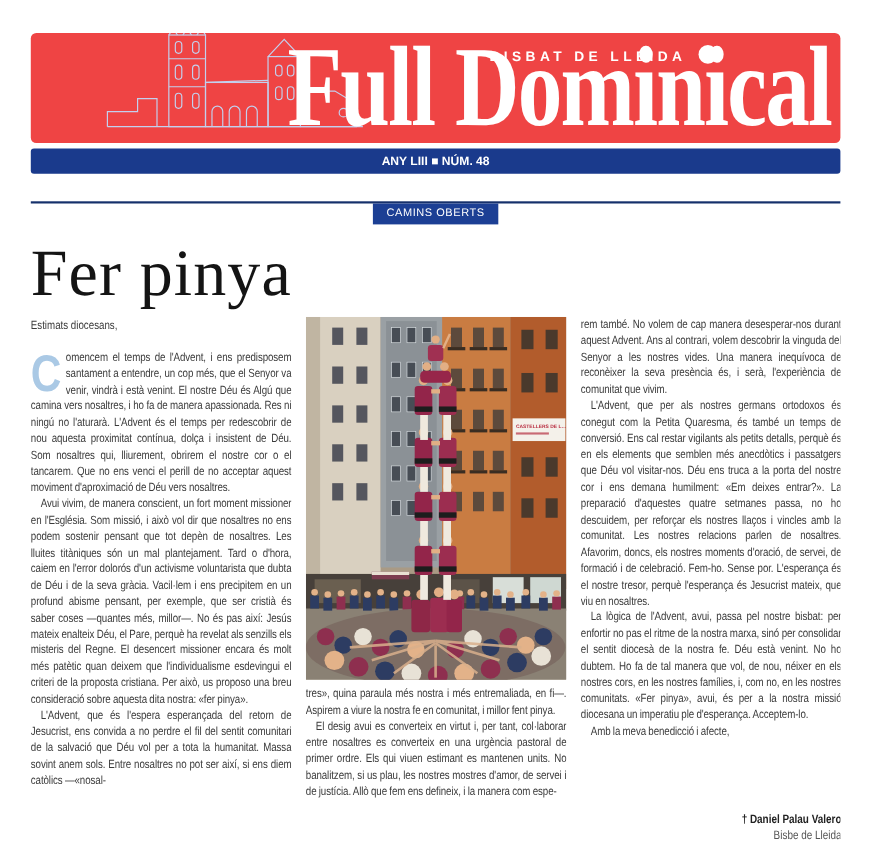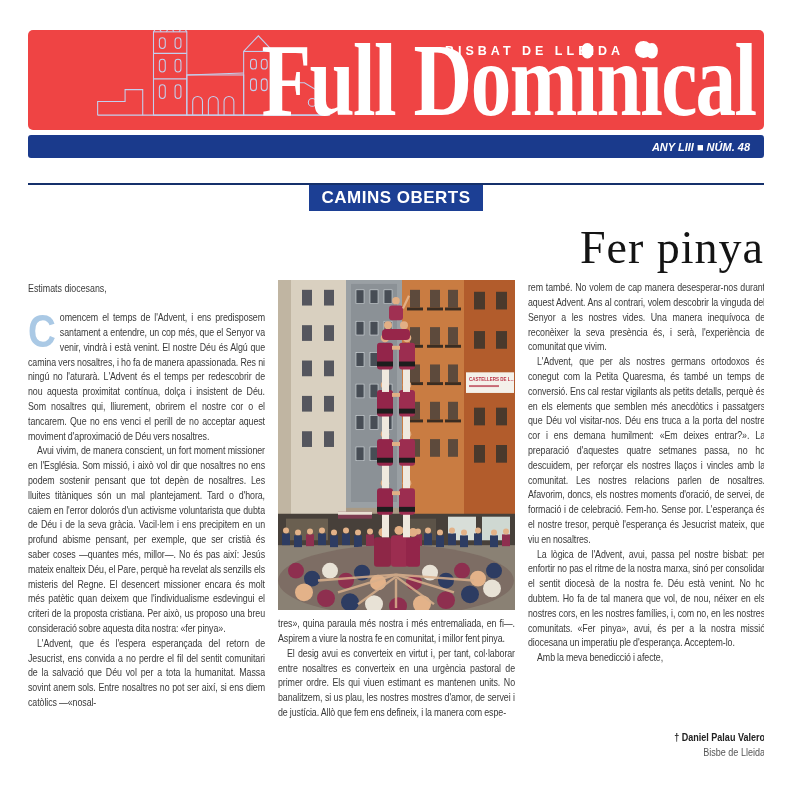--- a/index.html
+++ b/index.html
@@ -12,33 +12,33 @@
   .banner-cathedral{position:absolute;left:34px;bottom:8px;width:330px;height:98px;}
   .banner-bisbat{position:absolute;top:14px;right:140px;color:#fff;font-weight:bold;
     font-size:12.5px;letter-spacing:4px;white-space:nowrap;}
   .banner-dot{position:absolute;top:11px;right:112px;width:17px;height:17px;border-radius:50%;background:#fff;}
   .banner-title{position:absolute;right:8px;bottom:2px;color:#fff;
     font-family:"Liberation Serif","DejaVu Serif",serif;font-weight:bold;
     font-size:104px;line-height:0.92;letter-spacing:-2px;white-space:nowrap;
     transform:scaleX(0.78);transform-origin:100% 100%;}
   .infobar{margin-top:5px;height:23px;background:#1a3a8c;border-radius:3px;
     display:flex;align-items:center;padding:0 14px;color:#fff;font-weight:bold;font-size:11px;}
-  .infobar .ib-left{flex:1;text-align:right;font-style:italic;}
+  .infobar .ib-left{flex:1;text-align:center;}
   .infobar .ib-center{flex:1;text-align:center;}
   .infobar .ib-right{flex:1.4;text-align:right;}
 
   
   .section-row{margin-top:25px;border-top:2px solid #15306b;text-align:center;line-height:0;}
-  .section-box{display:inline-block;background:#1c3f94;color:#fff;font-weight:bold;
-    font-size:17px;line-height:1;letter-spacing:.5px;padding:4px 12px 5px;}
+  .section-box{display:inline-block;background:#1c3f94;color:#fff;font-weight:normal;
+    font-size:10px;line-height:1;letter-spacing:.5px;padding:4px 12px 5px;}
 
   
-  .article-title{margin:13px 0 8px;text-align:right;color:#141414;
+  .article-title{margin:13px 0 8px;text-align:left;color:#141414;
     font-family:"Liberation Serif","DejaVu Serif",serif;font-weight:400;
-    font-size:46px;line-height:1.05;letter-spacing:1px;}
+    font-size:60px;line-height:1.05;letter-spacing:1px;}
 
   
   .cols{display:flex;gap:13px;height:484px;overflow:hidden;}
   .col{width:237px;flex:0 0 237px;height:484px;overflow:hidden;}
   .colinner{width:289px;transform:scaleX(0.82);transform-origin:0 0;}
   .col-right .colinner{height:484px;display:flex;flex-direction:column;}
   p.bodytxt{margin:0;text-align:justify;font-size:10.8px;line-height:14.8px;
     letter-spacing:-0.1px;word-spacing:-0.3px;color:#3a3a3a;}
   p.ind{text-indent:11px;}
   .salutation{margin:2px 0 16px;font-size:10.8px;color:#3a3a3a;}

